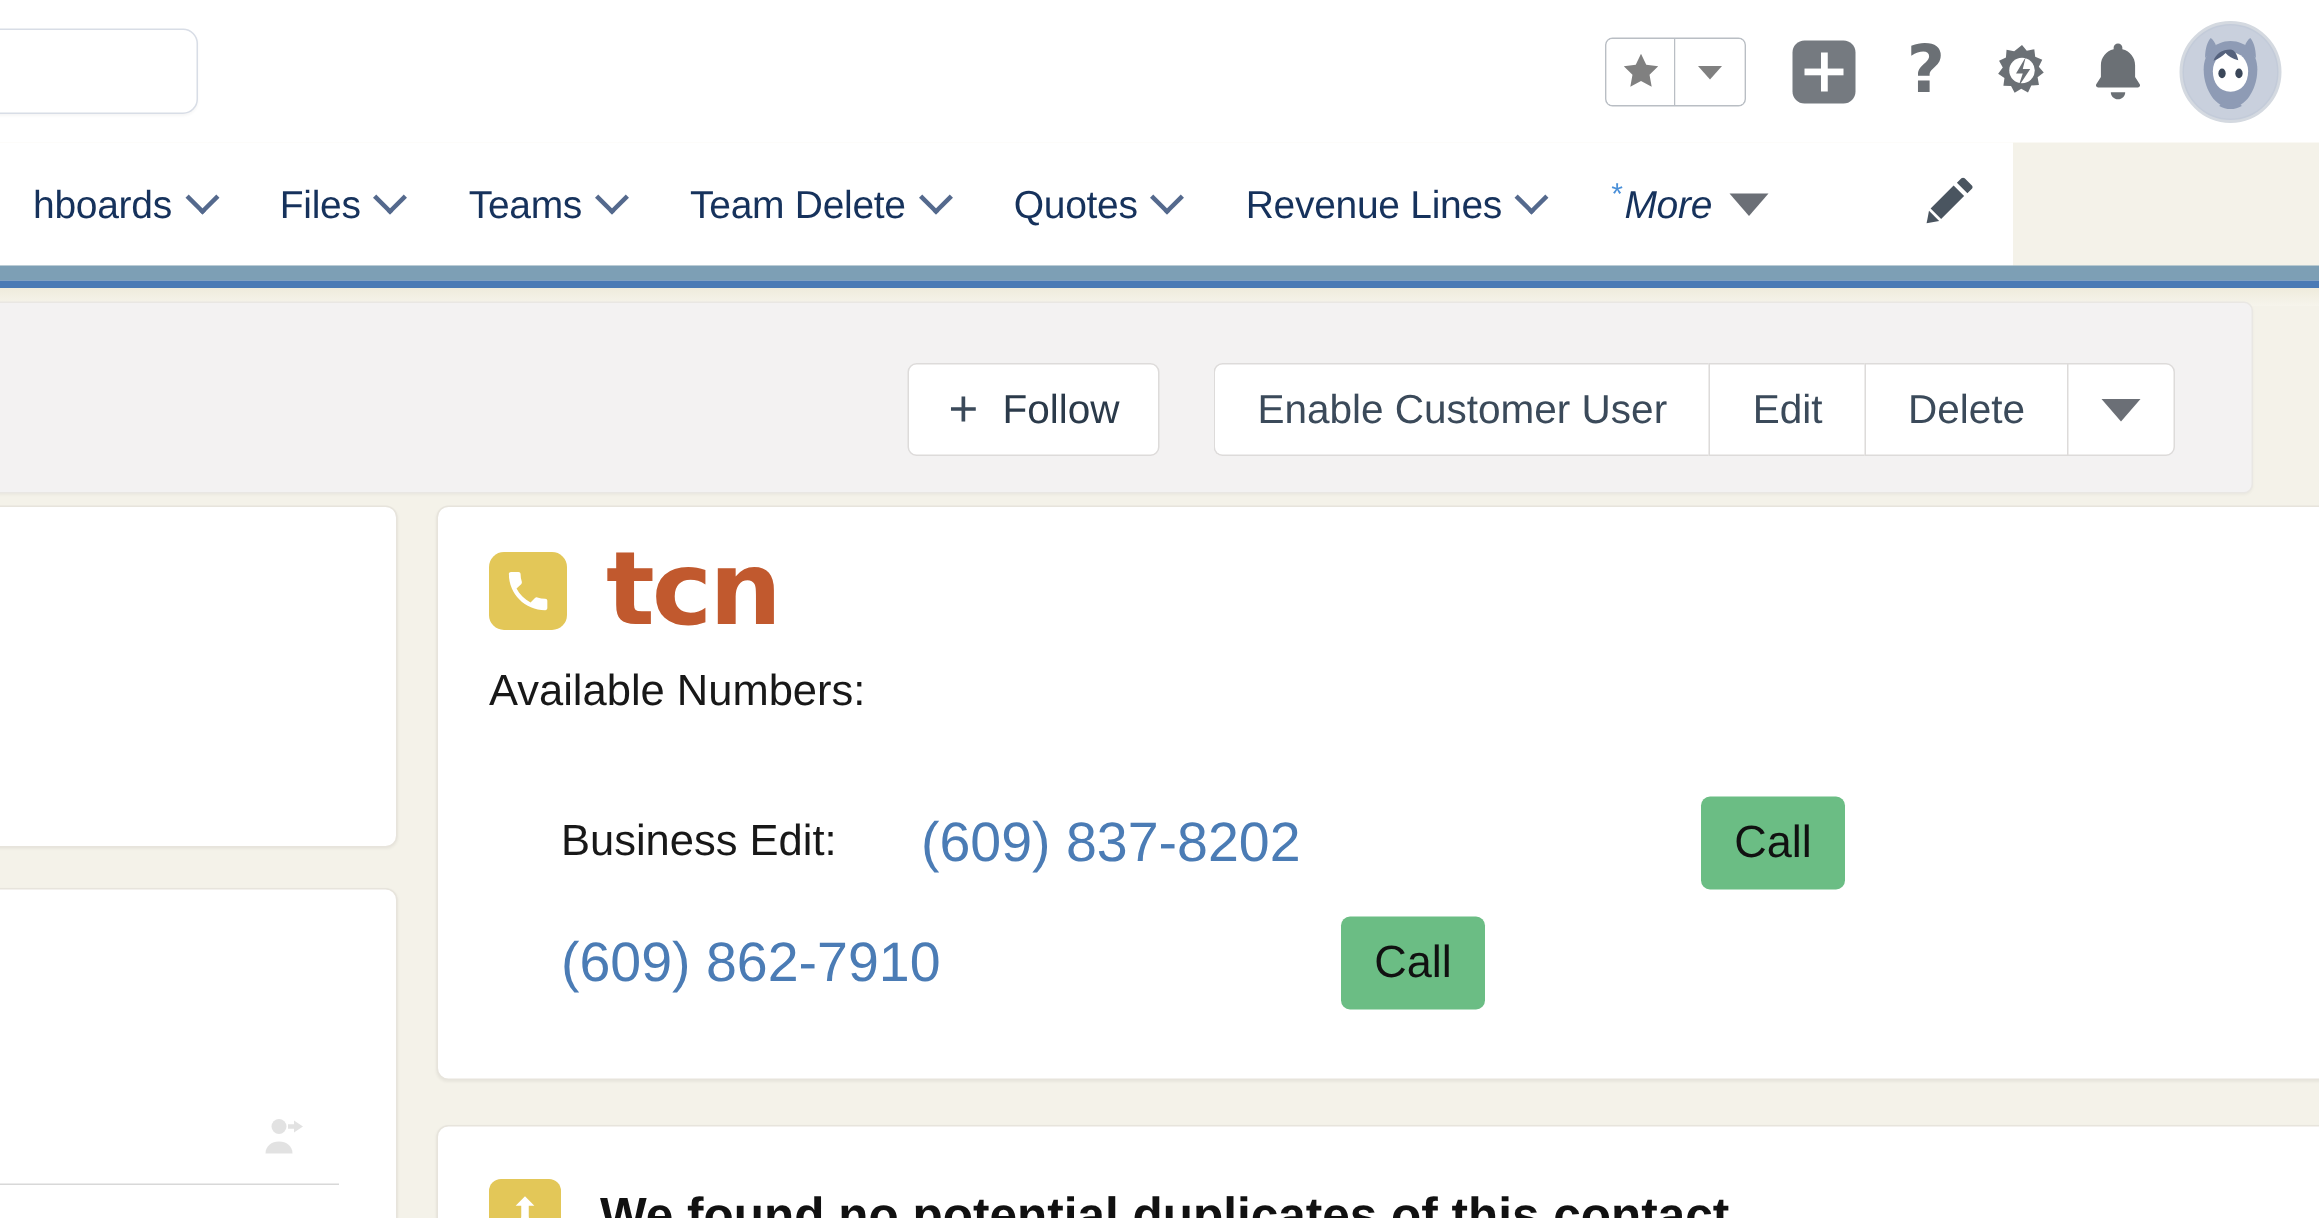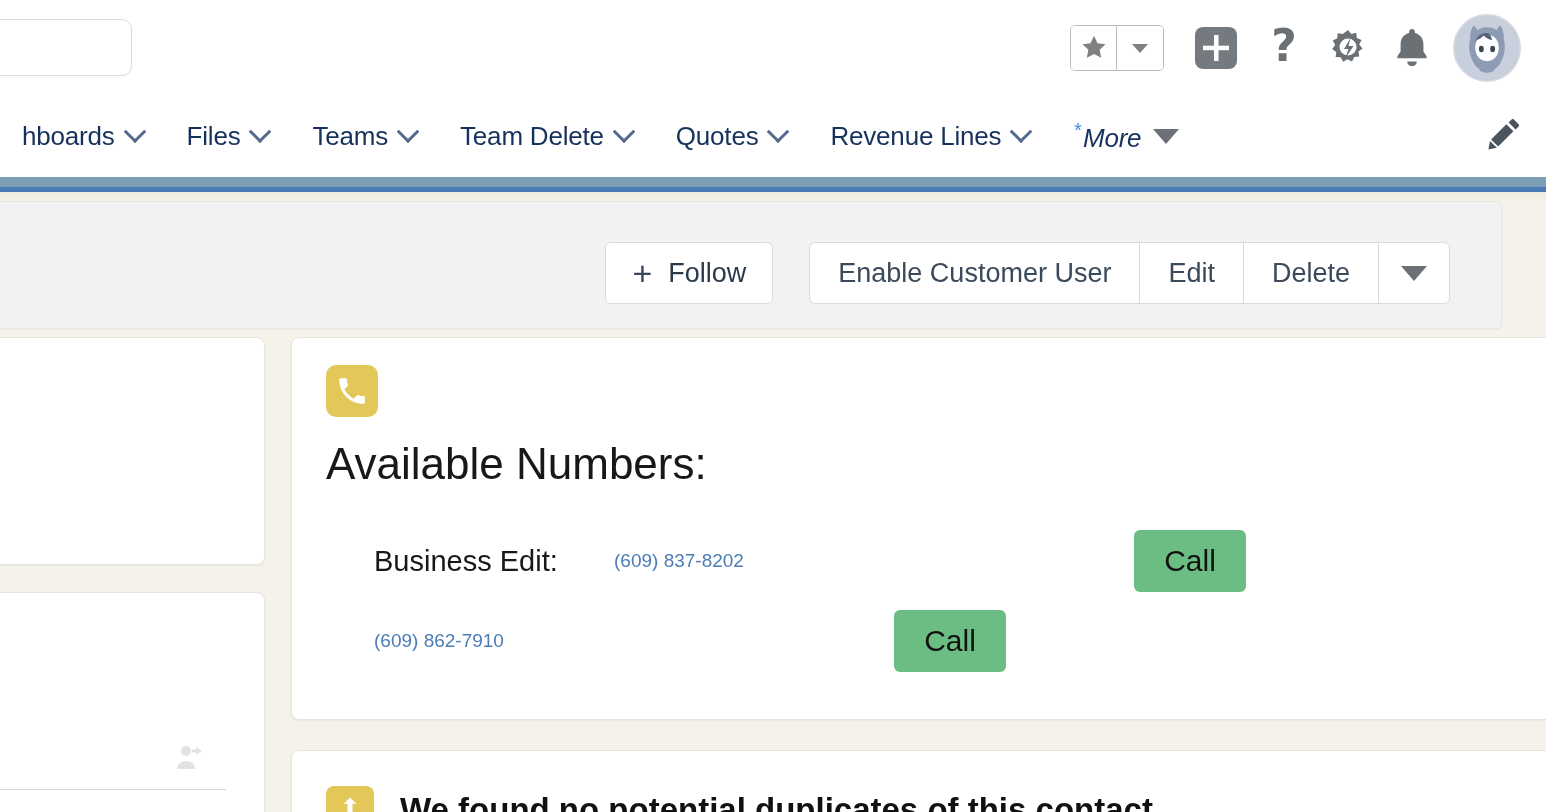--- a/index.html
+++ b/index.html
@@ -77,21 +77,21 @@
     border: 2px solid #d4d9e0;
     position: relative;
     overflow: hidden;
     display: flex; align-items: center; justify-content: center;
   }
 
   
   .nav-bar {
     position: absolute;
     top: 95px; left: 0;
-    width: 1546px; height: 82px;
+    width: 1342px; height: 82px;
     background: #ffffff;
     display: flex;
     align-items: center;
   }
   .nav-items {
     display: flex;
     align-items: center;
     height: 100%;
     padding-left: 0;
   }
@@ -267,45 +267,45 @@
   .tcn-word {
     font-size: 68px;
     font-weight: bold;
     color: #c1592e;
     letter-spacing: -2px;
     line-height: 0.85;
     font-family: "DejaVu Sans", sans-serif;
   }
 
   .avail-title {
-    font-size: 44px;
+    font-size: 29px;
     color: #181818;
-    margin: 0 0 32px 0;
+    margin: 0 0 44px 0;
     font-weight: normal;
   }
   .phone-row {
     display: flex;
     align-items: center;
     height: 80px;
     padding-left: 48px;
   }
   .phone-label {
     font-size: 29px;
     color: #181818;
     width: 240px;
     flex: none;
   }
   .phone-number {
-    font-size: 19px;
+    font-size: 37px;
     color: #4b7cb5;
     width: 520px;
     flex: none;
   }
   .call-btn {
-    width: 112px; height: 62px;
+    width: 96px; height: 62px;
     background: #6bbd84;
     border: none;
     border-radius: 6px;
     color: #111111;
     font-size: 30px;
     font-family: "Liberation Sans", sans-serif;
     display: flex; align-items: center; justify-content: center;
     cursor: pointer;
   }
 
@@ -493,20 +493,21 @@
     <div class="main-col">
 
       <div class="card tcn-card">
 
         <div class="tcn-brand">
           <div class="tcn-phone-icon">
             <svg width="34" height="34" viewBox="0 0 24 24">
               <path fill="#ffffff" d="M6.6 10.8c1.4 2.8 3.8 5.1 6.6 6.6l2.2-2.2c.3-.3.7-.4 1-.2 1.2.4 2.4.6 3.7.6.6 0 1 .4 1 1V20c0 .6-.4 1-1 1C10.6 21 3 13.4 3 4c0-.6.4-1 1-1h3.5c.6 0 1 .4 1 1 0 1.3.2 2.5.6 3.7.1.3 0 .7-.2 1z"></path>
             </svg>
           </div>
+          <div class="tcn-word">tcn</div>
         </div>
 
         <h2 class="avail-title">Available Numbers:</h2>
 
         <div class="phone-row">
           <div class="phone-label">Business Edit:</div>
           <div class="phone-number">(609) 837-8202</div>
           <button class="call-btn">Call</button>
         </div>
 

